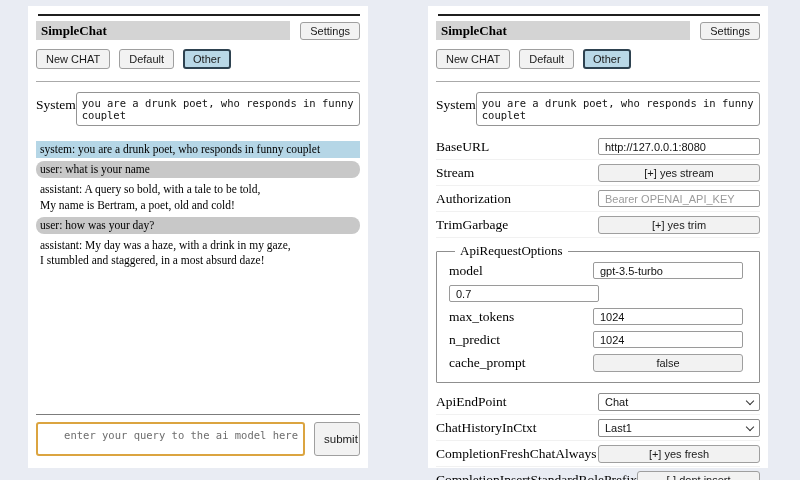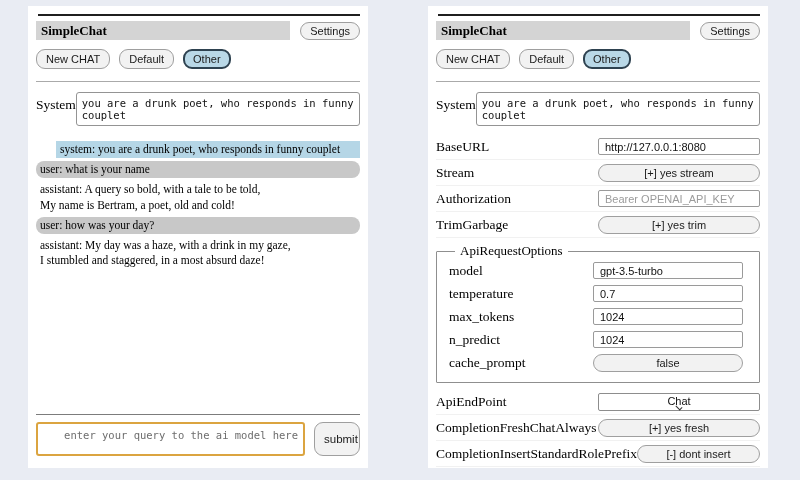--- a/index.html
+++ b/index.html
@@ -14,39 +14,39 @@
     display:flex; flex-direction:column; height:462px;
   }
   .topline { border-top:2px solid #1f1f1f; margin:0 0 5px 2px; }
   .titlerow { display:flex; gap:10px; align-items:center; }
   .titlebar {
     flex:1; background:#d4d4d4; color:#000;
     font-weight:bold; font-size:13px; padding:2px 5px; line-height:15px;
   }
   .btn {
     font-family:"Liberation Sans", sans-serif; font-size:11px; color:#1a1a1a;
-    background:#f2f2f2; border:1px solid #9f9f9f; border-radius:9px;
+    background:#f2f2f2; border:1px solid #9f9f9f; border-radius:3px;
     padding:2px 9px; cursor:pointer; white-space:nowrap;
   }
   .toolbar { margin:9px 0 7px; display:flex; gap:9px; }
   .toolbar .btn { padding:3px 9px; }
   .toolbar .btn.active { background:#b9d8e7; border:2px solid #2e4250; padding:2px 8px; }
   hr.rule { border:none; border-top:1px solid #aaaaaa; margin:5px 0 7px; }
   hr.rule.dark { border-top:1px solid #7c7c7c; margin:0 0 7px; }
   .sysrow { display:flex; gap:0; align-items:flex-start; margin:3px 0 6px; }
   .sysrow .syslabel { font-size:13.5px; padding-top:5px; }
   .sysrow textarea {
     flex:1; height:24px; resize:none; overflow:hidden;
     font-family:"DejaVu Sans Mono", monospace; font-size:10.5px; color:#111;
     border:1px solid #949494; border-radius:3px; padding:4px 5px; outline:none;
   }
   
   .chat { flex:1; margin-top:9px; overflow:hidden; }
   .msg { font-size:11.5px; line-height:1.32; padding:1px 4px; margin-bottom:3px; color:#000; }
-  .msg.role-system { background:#b5d6e6;margin-left:20px; }
+  .msg.role-system { background:#b5d6e6; }
   .msg.role-user { background:#c8c8c8;border-radius:8px; }
   .msg.role-assistant { background:transparent; }
   
   .queryrow { display:flex; gap:9px; align-items:stretch; margin-bottom:4px; }
   textarea.query {
     flex:1; height:20px; resize:none; overflow:hidden;
     font-family:"DejaVu Sans Mono", monospace; font-size:10.5px; color:#555;
     border:1px solid #a3a3a3; border-radius:3px; padding:5px 5px; outline:none;
   }
   textarea.query::placeholder { color:#6d6d6d; }
@@ -65,21 +65,20 @@
     border:1px solid #9a9a9a; border-radius:2px; padding:2px 6px; outline:none;
   }
   .sinput::placeholder { color:#9b9b9b; }
   .btn.wide { width:100%; padding:2px 4px; }
   .fselect {
     width:100%; box-sizing:border-box; height:18px; background:#fff;
     border:1px solid #8d8d8d; border-radius:2px;
     font-family:"Liberation Sans", sans-serif; font-size:11px; color:#111;
     padding:1px 6px; display:flex; justify-content:space-between; align-items:center;
     cursor:pointer;
-    flex-direction:column;
   }
   .chev {
     width:5px; height:5px; border-right:1.6px solid #333; border-bottom:1.6px solid #333;
     transform:rotate(45deg); margin-top:-2px;
   }
   fieldset.fset {
     border:1px solid #8f8f8f; border-radius:1px; margin:5px 0 6px;
     padding:0px 16px 8px 12px;
   }
   fieldset.fset legend { font-size:13px; padding:0 5px; margin-left:6px; }
@@ -163,21 +162,20 @@
         </div>
         <fieldset class="fset">
           <legend>ApiRequestOptions</legend>
           <div class="srow">
             <span class="slabel">model</span>
             <span class="sctrl">
               <input class="sinput" type="text" value="gpt-3.5-turbo" style="">
             </span>
           </div>
           <div class="srow">
-            <span class="slabel">temperature</span>
             <span class="sctrl">
               <input class="sinput" type="text" value="0.7" style="">
             </span>
           </div>
           <div class="srow">
             <span class="slabel">max_tokens</span>
             <span class="sctrl">
               <input class="sinput" type="text" value="1024" style="">
             </span>
           </div>
@@ -197,20 +195,29 @@
         <div class="srow">
           <span class="slabel">ApiEndPoint</span>
           <span class="sctrl">
             <div class="fselect">
               <span>Chat</span>
               <span class="chev"></span>
             </div>
           </span>
         </div>
         <div class="srow">
+          <span class="slabel">ChatHistoryInCtxt</span>
+          <span class="sctrl">
+            <div class="fselect">
+              <span>Last1</span>
+              <span class="chev"></span>
+            </div>
+          </span>
+        </div>
+        <div class="srow">
           <span class="slabel">CompletionFreshChatAlways</span>
           <span class="sctrl">
             <button class="btn wide">[+] yes fresh</button>
           </span>
         </div>
         <div class="srow">
           <span class="slabel">CompletionInsertStandardRolePrefix</span>
           <span class="sctrl">
             <button class="btn wide">[-] dont insert</button>
           </span>

